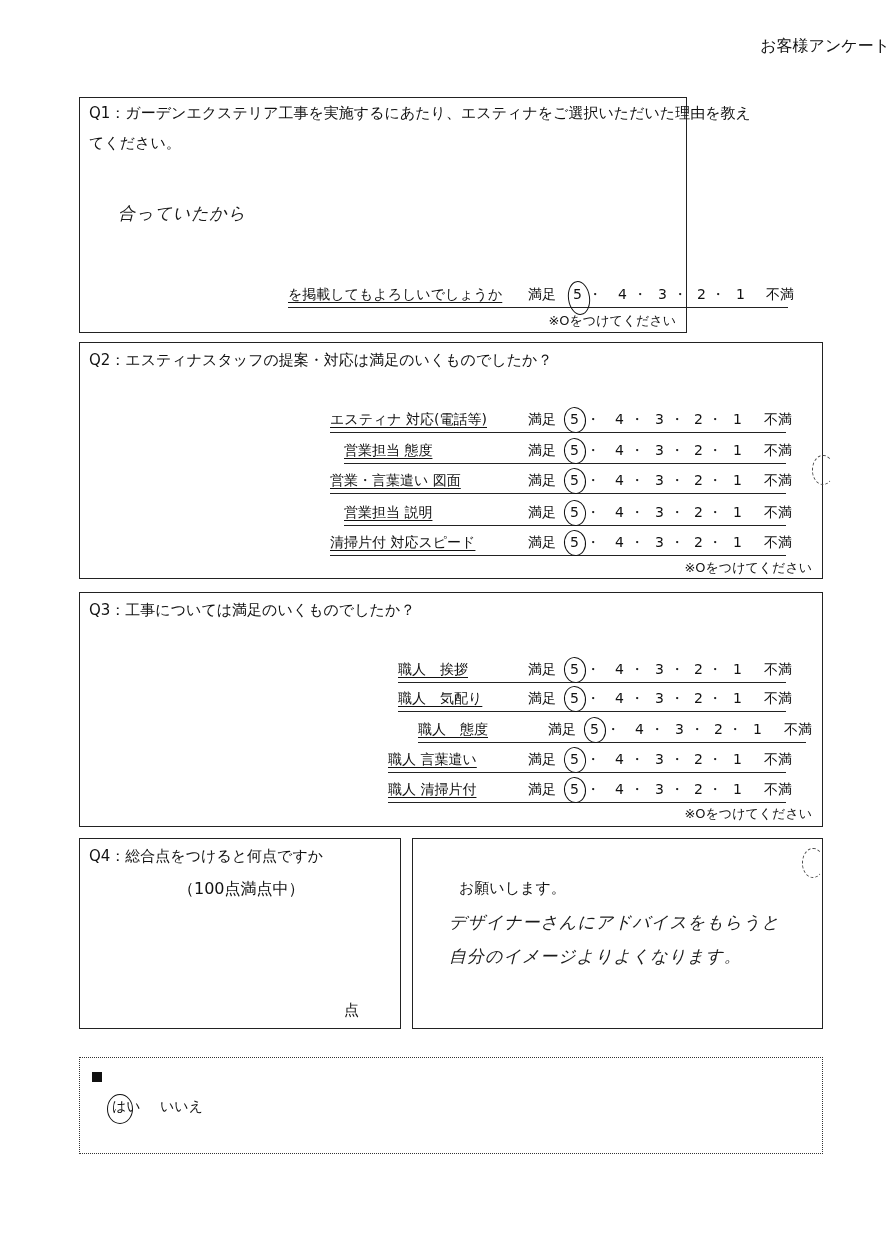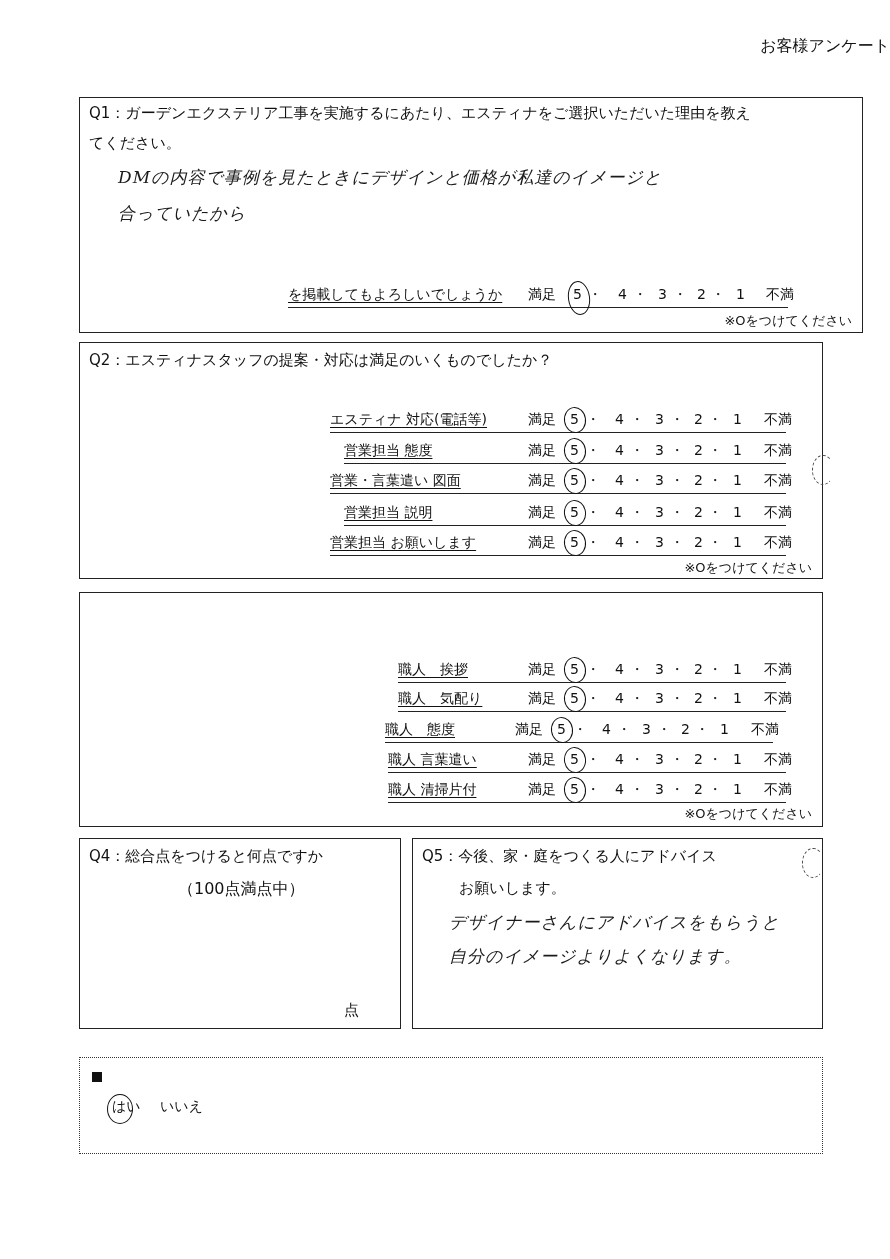--- a/index.html
+++ b/index.html
@@ -16,24 +16,23 @@
   .note { position: absolute; font-size: 13px; white-space: nowrap; }
   .dotted { position: absolute; border: 1.3px dotted #333; box-sizing: border-box; }
   .square { display: inline-block; width: 10px; height: 10px; background: #111; margin-right: 14px; vertical-align: middle; }
   .tab-mark { position: absolute; width: 22px; height: 30px; border: 1.3px dashed #444; border-radius: 50%; border-right-color: transparent; box-sizing: border-box; }
 </style>
 </head>
 <body>
 
 <div class="title">お客様アンケート</div>
 
-<div class="box" style="left:79px; top:97px; width:784px; height:236px;">
+<div class="box" style="left:79px; top:97px; width:608px; height:236px;">
   <div class="q" style="left:9px; top:6px;">Q1：ガーデンエクステリア工事を実施するにあたり、エスティナをご選択いただいた理由を教え</div>
   <div class="q" style="left:9px; top:36px;">てください。</div>
-  <div class="hand" style="left:38px; top:68px;">DMの内容で事例を見たときにデザインと価格が私達のイメージと</div>
   <div class="hand" style="left:38px; top:104px;">合っていたから</div>
 
   <div class="rating-row" style="left:208px; top:188px; width:500px;">
     <span class="label" style="left:0;">を掲載してもよろしいでしょうか</span>
     <div class="line" style="left:0; width:500px;"></div>
     <span style="position:absolute; left:240px;">満足</span>
     <span style="position:absolute; left:285px;">5</span>
     <span style="position:absolute; left:300px;">・</span>
     <span style="position:absolute; left:330px;">4</span>
     <span style="position:absolute; left:345px;">・</span>
@@ -110,39 +109,40 @@
         <span style="position:absolute; left:325px;">3</span>
         <span style="position:absolute; left:340px;">・</span>
         <span style="position:absolute; left:364px;">2</span>
         <span style="position:absolute; left:378px;">・</span>
         <span style="position:absolute; left:403px;">1</span>
         <span style="position:absolute; left:434px;">不満</span>
         <div class="circle" style="left:234px; top:-4px;"></div>
       </div>
       <div class="rating-row" style="left: 250px; top: 191px; width: 456px;">
         <div class="line" style="left:0px; width:456px;"></div>
-        <span class="label" style="left:0px;">営業担当 お願いします</span>
+        <span class="label" style="left:0px;">清掃片付 対応スピード</span>
         <span style="position:absolute; left:198px;">満足</span>
         <span style="position:absolute; left:240px;">5</span>
         <span style="position:absolute; left:256px;">・</span>
         <span style="position:absolute; left:285px;">4</span>
         <span style="position:absolute; left:300px;">・</span>
         <span style="position:absolute; left:325px;">3</span>
         <span style="position:absolute; left:340px;">・</span>
         <span style="position:absolute; left:364px;">2</span>
         <span style="position:absolute; left:378px;">・</span>
         <span style="position:absolute; left:403px;">1</span>
         <span style="position:absolute; left:434px;">不満</span>
         <div class="circle" style="left:234px; top:-4px;"></div>
       </div>
     </div>
   <div class="note" style="right:10px; top:216px;">※Oをつけてください</div>
 </div>
 
 <div class="box" style="left:79px; top:592px; width:744px; height:235px;">
+  <div class="q" style="left:9px; top:8px;">Q3：工事については満足のいくものでしたか？</div>
   <div id="q3-rows">
       <div class="rating-row" style="left: 308px; top: 68px; width: 398px;">
         <div class="line" style="left:10px; width:388px;"></div>
         <span class="label" style="left:10px;">職人　挨拶</span>
         <span style="position:absolute; left:140px;">満足</span>
         <span style="position:absolute; left:182px;">5</span>
         <span style="position:absolute; left:198px;">・</span>
         <span style="position:absolute; left:227px;">4</span>
         <span style="position:absolute; left:242px;">・</span>
         <span style="position:absolute; left:267px;">3</span>
@@ -162,21 +162,21 @@
         <span style="position:absolute; left:227px;">4</span>
         <span style="position:absolute; left:242px;">・</span>
         <span style="position:absolute; left:267px;">3</span>
         <span style="position:absolute; left:282px;">・</span>
         <span style="position:absolute; left:306px;">2</span>
         <span style="position:absolute; left:320px;">・</span>
         <span style="position:absolute; left:345px;">1</span>
         <span style="position:absolute; left:376px;">不満</span>
         <div class="circle" style="left:176px; top:-4px;"></div>
       </div>
-      <div class="rating-row" style="left: 295px; top: 128px; width: 398px;">
+      <div class="rating-row" style="left: 328px; top: 128px; width: 398px;">
         <div class="line" style="left:10px; width:388px;"></div>
         <span class="label" style="left:10px;">職人　態度</span>
         <span style="position:absolute; left:140px;">満足</span>
         <span style="position:absolute; left:182px;">5</span>
         <span style="position:absolute; left:198px;">・</span>
         <span style="position:absolute; left:227px;">4</span>
         <span style="position:absolute; left:242px;">・</span>
         <span style="position:absolute; left:267px;">3</span>
         <span style="position:absolute; left:282px;">・</span>
         <span style="position:absolute; left:306px;">2</span>
@@ -221,21 +221,20 @@
   <div class="note" style="right:10px; top:212px;">※Oをつけてください</div>
 </div>
 
 <div class="box" style="left:79px; top:838px; width:322px; height:191px;">
   <div class="q" style="left:9px; top:8px;">Q4：総合点をつけると何点ですか</div>
   <div class="q" style="left:98px; top:40px; font-size:16px;">（100点満点中）</div>
   <div class="q" style="left:264px; top:162px;">点</div>
 </div>
 
 <div class="box" style="left:412px; top:838px; width:411px; height:191px;">
-  <div class="q" style="left:9px; top:8px;">Q5：今後、家・庭をつくる人にアドバイス</div>
   <div class="q" style="left:46px; top:40px;">お願いします。</div>
   <div class="hand" style="left:36px; top:106px;">自分のイメージよりよくなります。</div>
   <div class="hand" style="left:36px; top:72px;">デザイナーさんにアドバイスをもらうと</div>
 </div>
 
 <div class="tab-mark" style="left:812px; top:455px;"></div>
 <div class="tab-mark" style="left:802px; top:848px;"></div>
 
 <div class="dotted" style="left:79px; top:1057px; width:744px; height:97px;">
   <div class="q" style="left:12px; top:10px; font-size:14px;">

